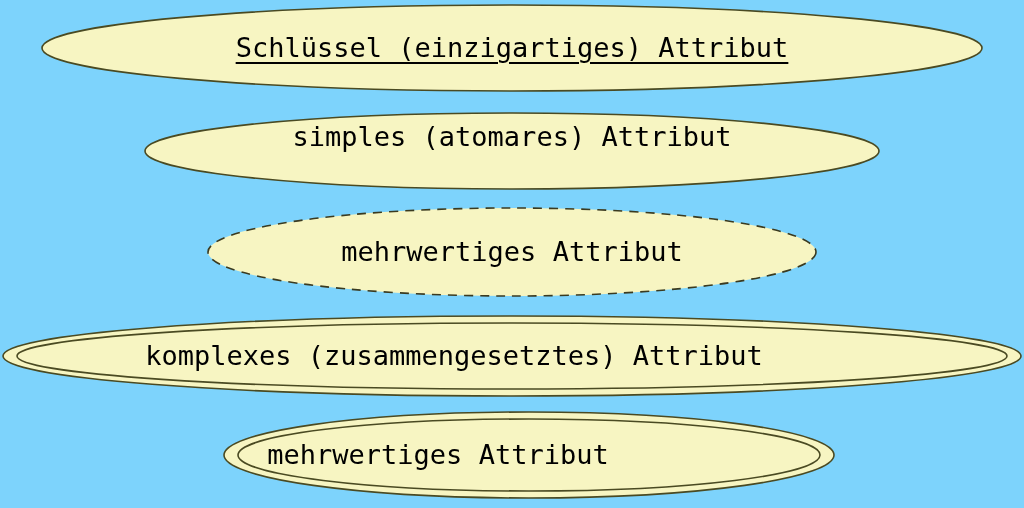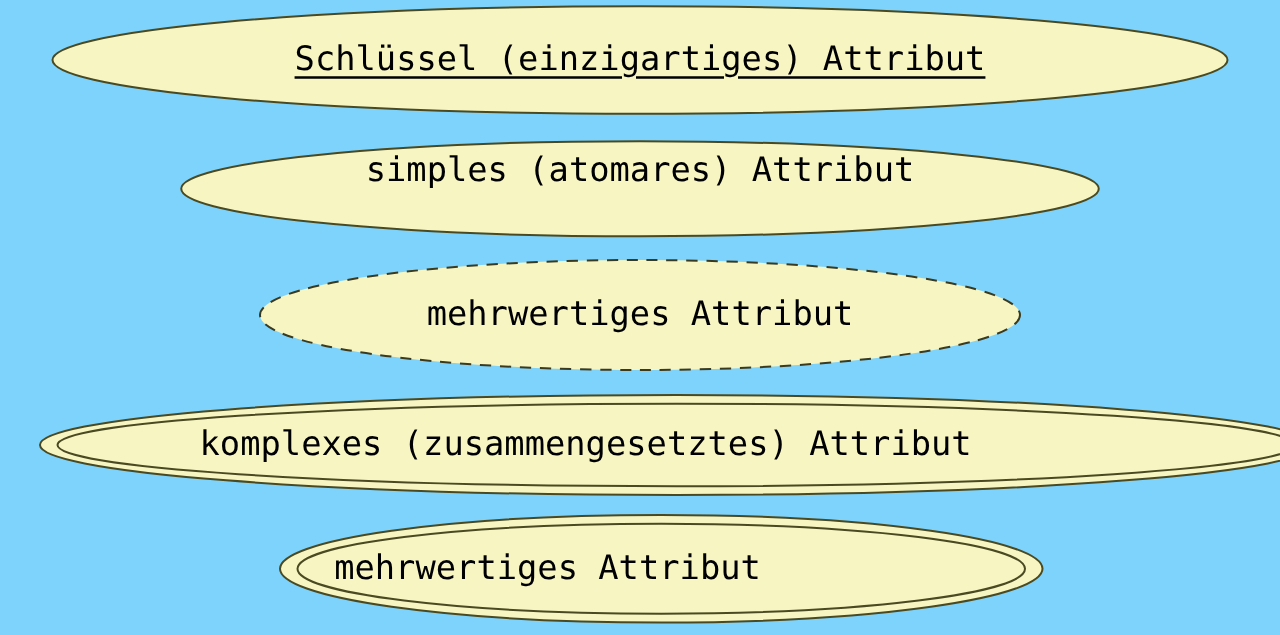--- a/index.html
+++ b/index.html
@@ -62,21 +62,21 @@
     <div class="ellipse-label" style="top:11px;">simples (atomares) Attribut</div>
   </div>
 
   <div class="ellipse-node" style="left:0px; top:207px; width:1024px; height:90px;">
     <svg width="1024" height="90" viewBox="0 0 1024 90">
       <ellipse cx="512" cy="45" rx="304" ry="44" fill="#f7f5c2" stroke="#3a3a20" stroke-width="1.6" stroke-dasharray="9,7"></ellipse>
     </svg>
     <div class="ellipse-label" style="top:31px;">mehrwertiges Attribut</div>
   </div>
 
-  <div class="ellipse-node" style="left:0px; top:315px; width:908px; height:84px;padding-left:29px;">
+  <div class="ellipse-node" style="left:0px; top:315px; width:908px; height:84px;">
     <svg width="1024" height="84" viewBox="0 0 1024 84">
       <ellipse cx="512" cy="41" rx="509" ry="40" fill="#f7f5c2" stroke="#4a4a22" stroke-width="1.6"></ellipse>
       <ellipse cx="512" cy="41" rx="495" ry="33" fill="#f7f5c2" stroke="#4a4a22" stroke-width="1.6"></ellipse>
     </svg>
     <div class="ellipse-label" style="top:27px;">komplexes (zusammengesetztes) Attribut</div>
   </div>
 
   <div class="ellipse-node" style="left:0px; top:411px; width:860px; height:94px;padding-left:16px;">
     <svg width="1024" height="94" viewBox="0 0 1024 94">
       <ellipse cx="513" cy="44" rx="305" ry="43" fill="#f7f5c2" stroke="#4a4a22" stroke-width="1.6"></ellipse>

